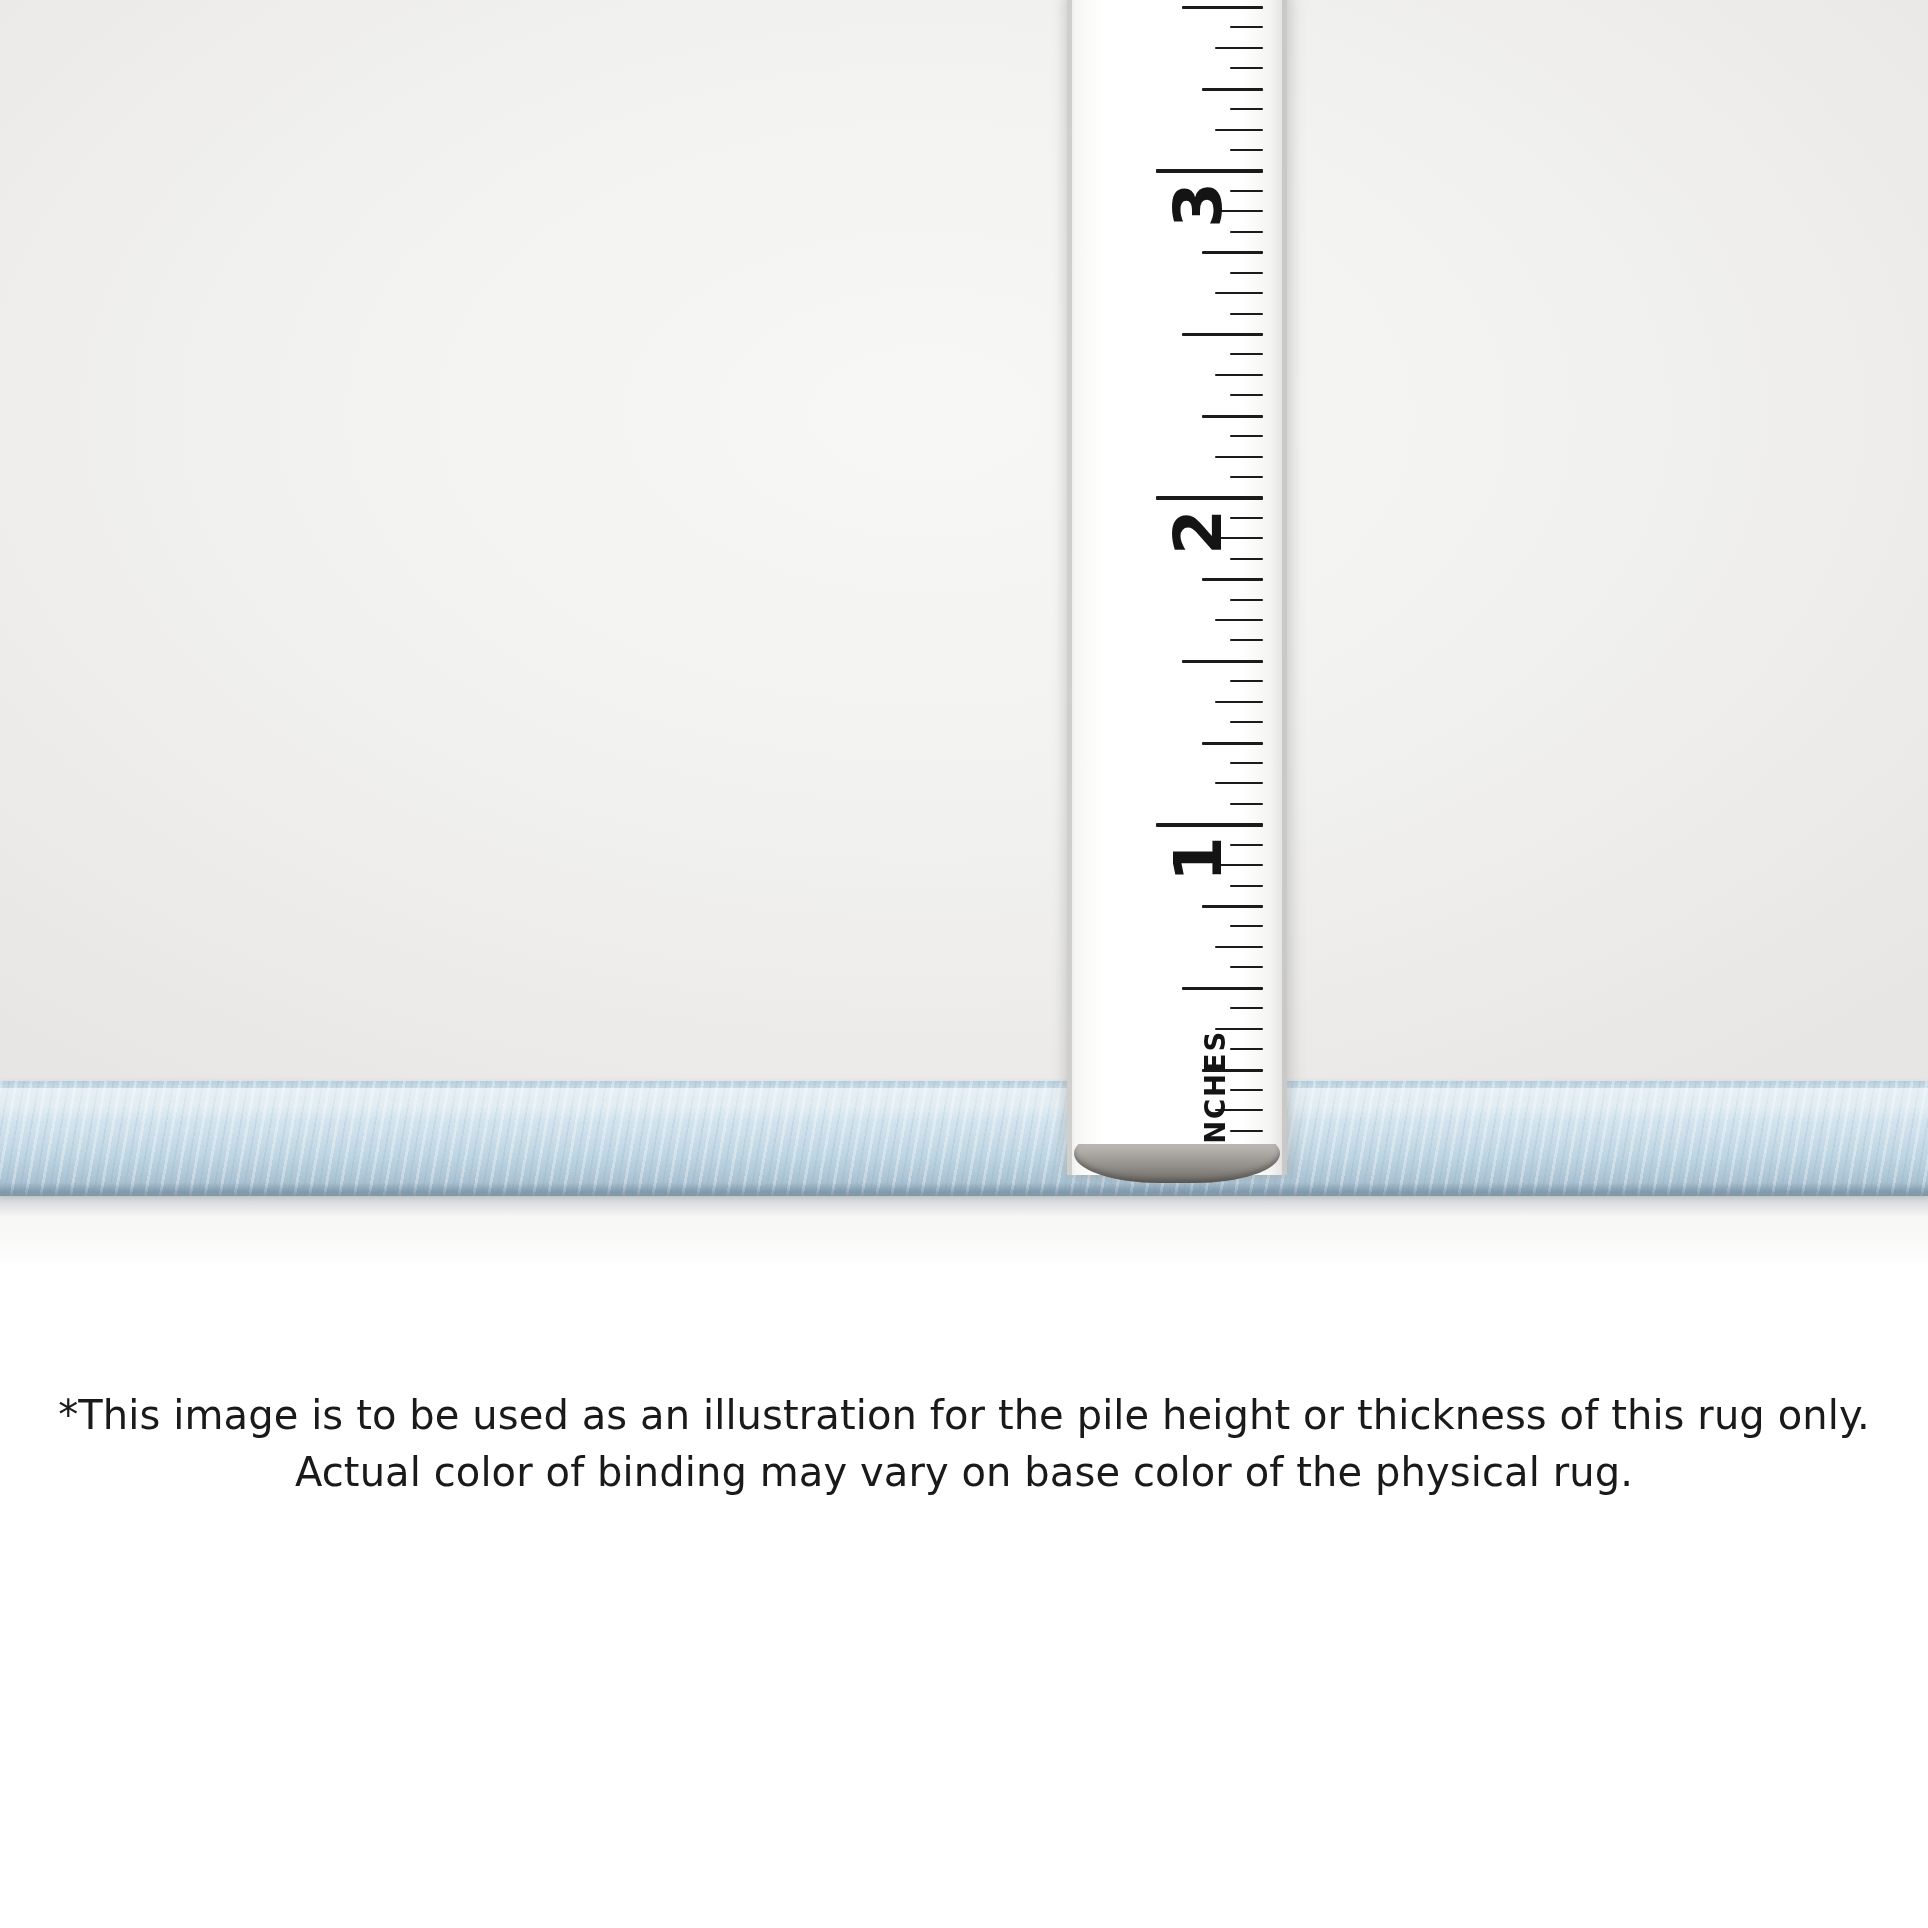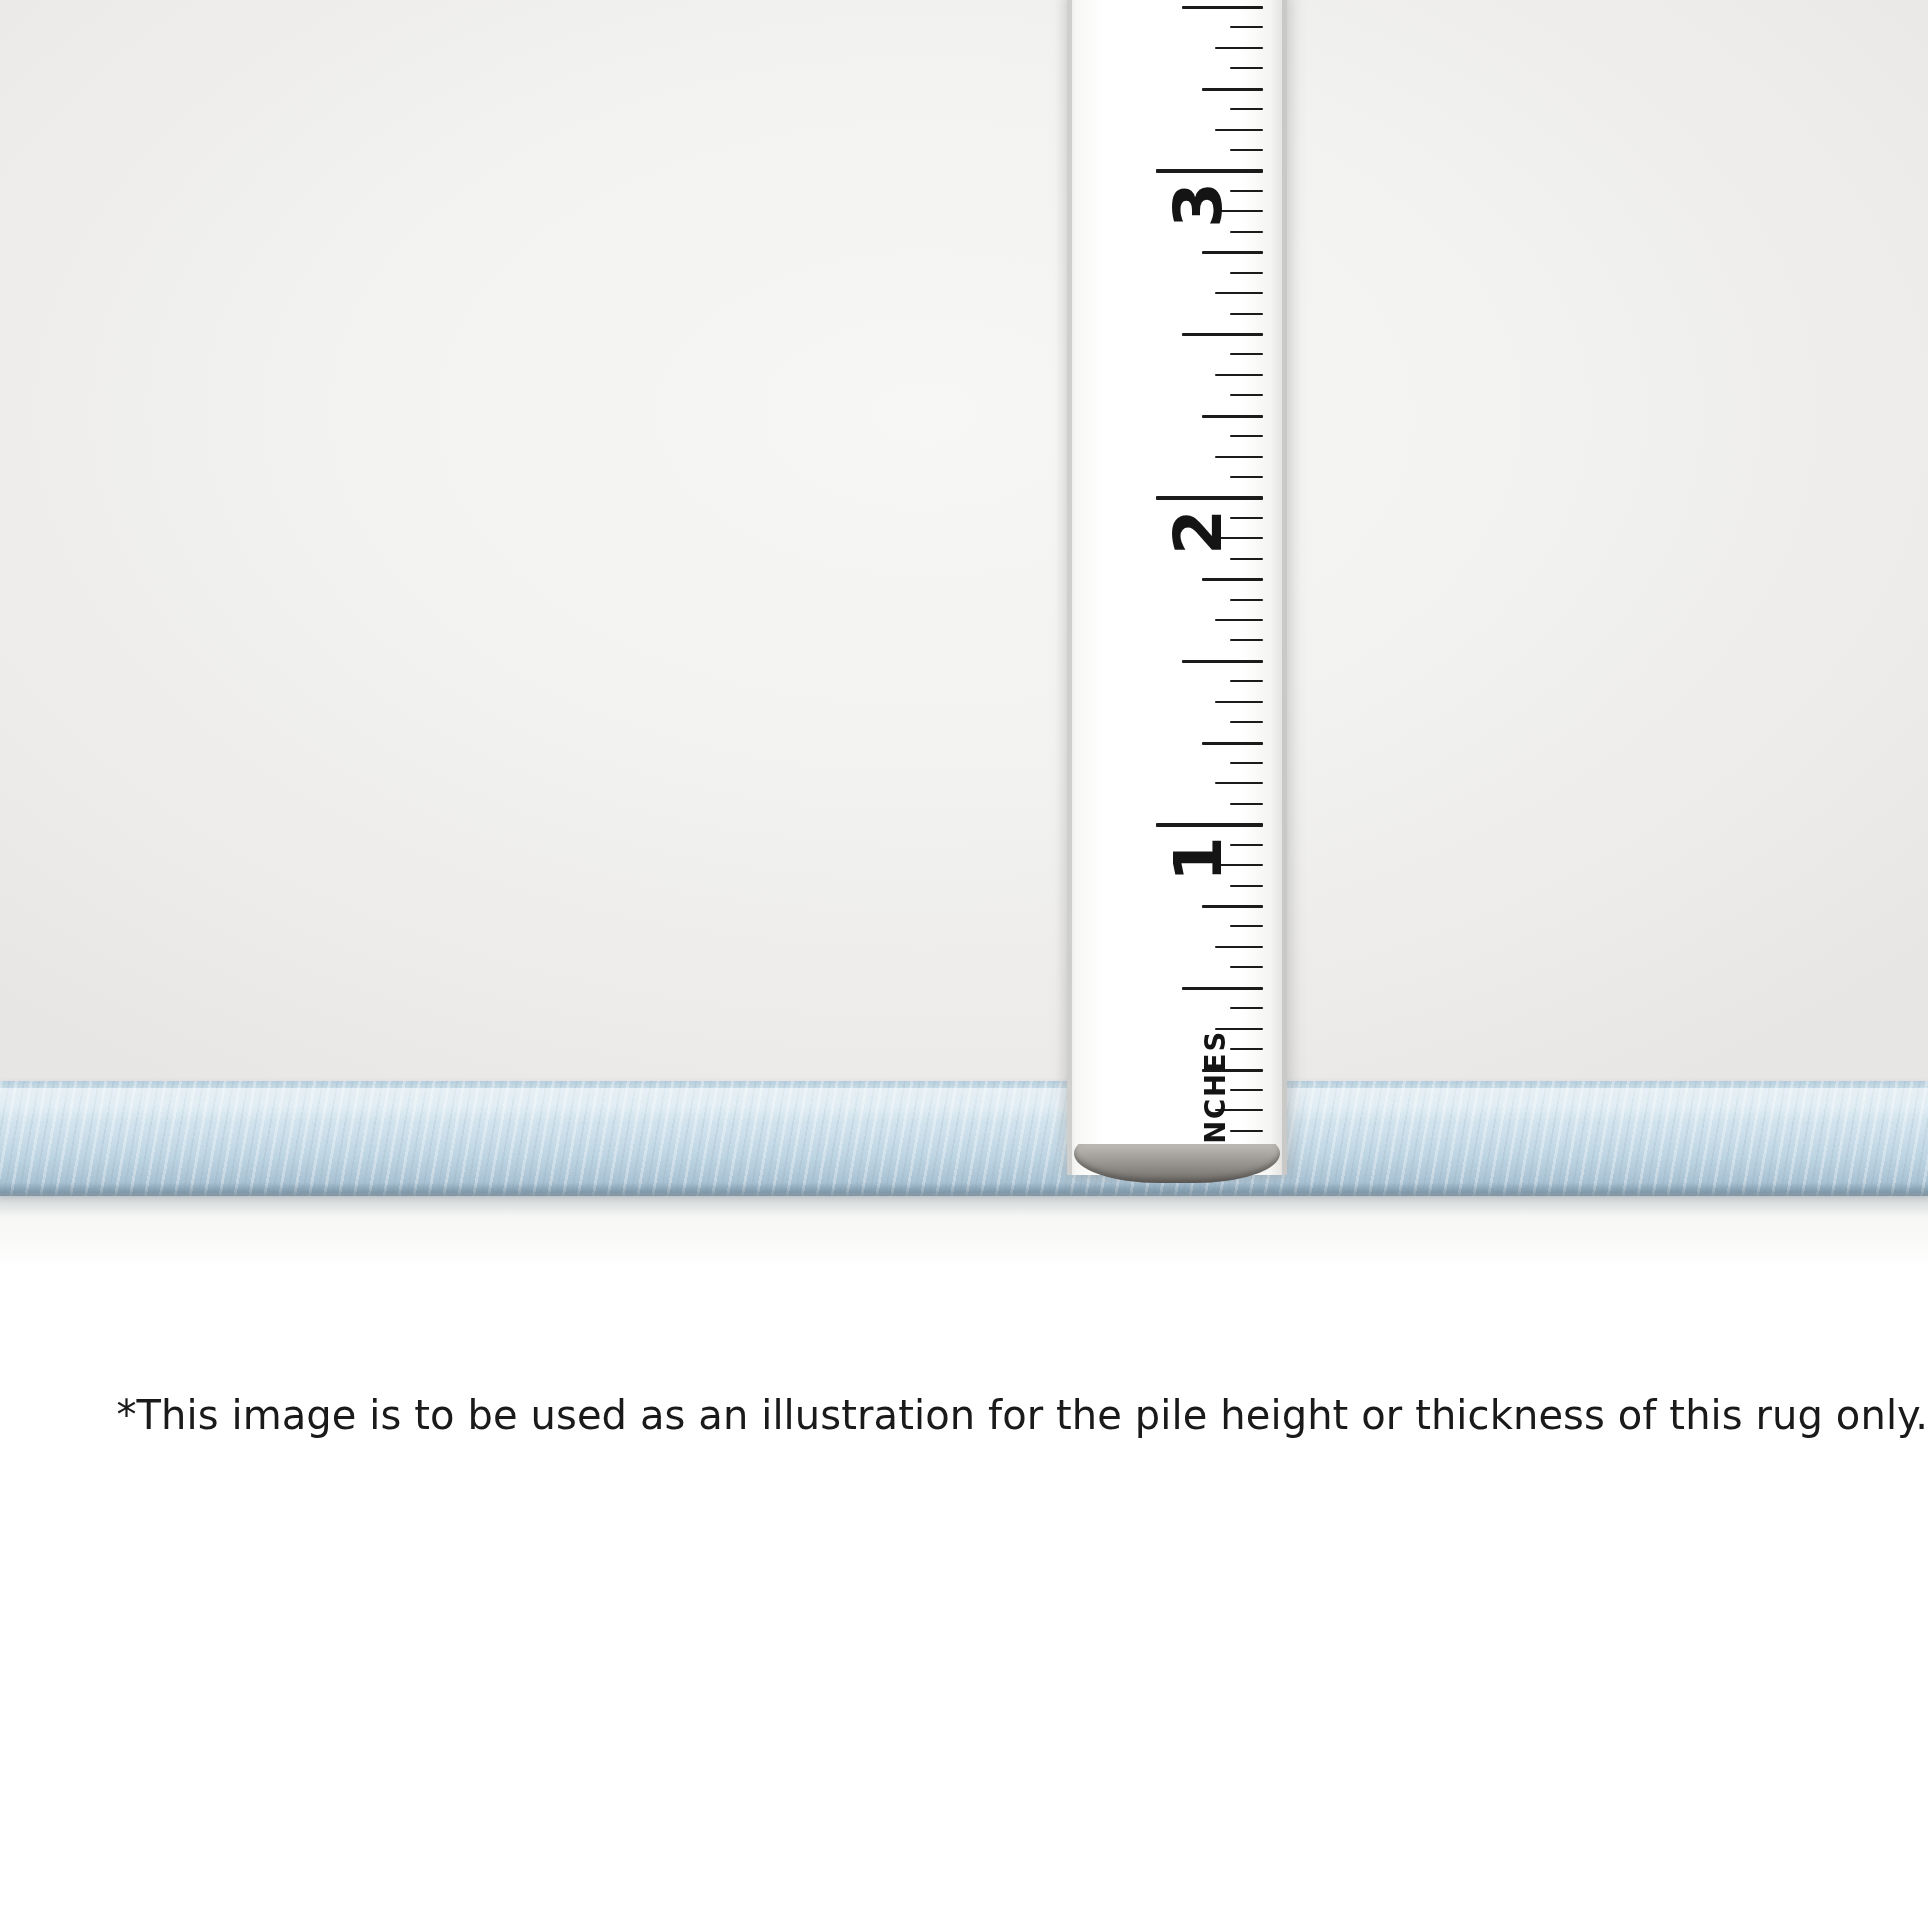--- a/index.html
+++ b/index.html
@@ -207,21 +207,21 @@
     left: 0;
     top: 1387px;
     width: 1928px;
     text-align: center;
     color: #1a1a1a;
     font-family: "DejaVu Sans", sans-serif;
     font-size: 40px;
     line-height: 1.42;
     letter-spacing: 0.1px;
   }
-  .caption .line { display: block; text-align: right; }
+  .caption .line { display: block; }
 </style>
 </head>
 <body>
 
 <div id="scene">
 
   <div class="photo">
     <div class="wall"></div>
     <div class="floor"></div>
 
@@ -300,16 +300,17 @@
       <div class="ruler-num" id="num-3" style="top:154px;">3</div>
     </div>
 
     <div class="ruler-tip">
       <div class="metal"></div>
     </div>
   </div>
 
   <div class="caption">
     <span class="line">*This image is to be used as an illustration for the pile height or thickness of this rug only.</span>
+    <span class="line">Actual color of binding may vary on base color of the physical rug.</span>
   </div>
 
 </div>
 
 
 </body></html>

